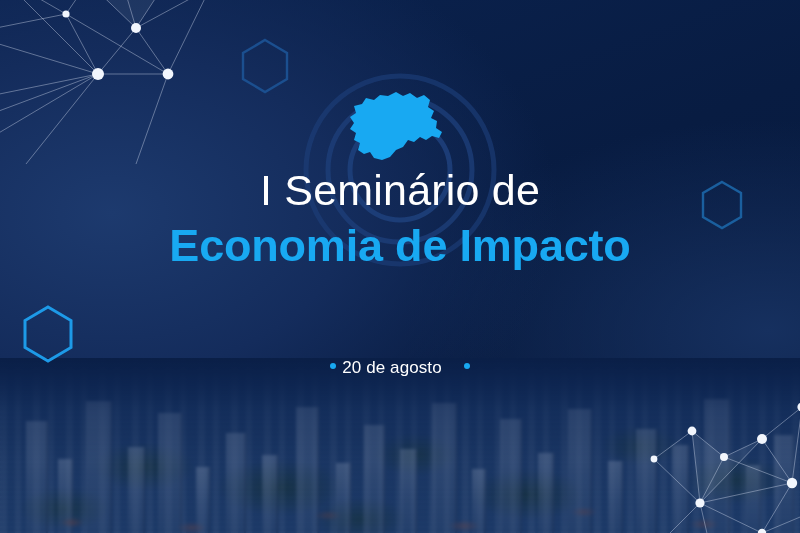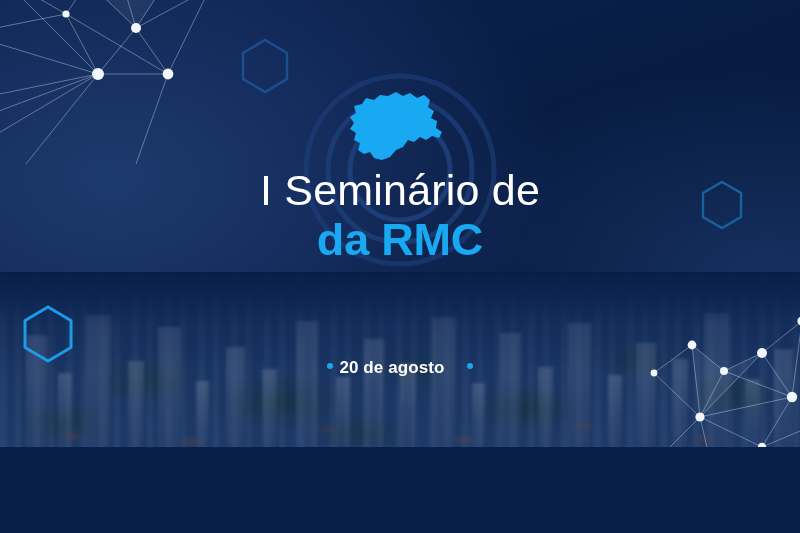--- a/index.html
+++ b/index.html
@@ -8,21 +8,21 @@
     background: #0a1f47;
   }
   body {
     font-family: "Liberation Sans", sans-serif;
   }
 
   
   #banner {
     position: relative;
     width: 800px;
-    height: 447px;
+    height: 533px;
     overflow: hidden;
     background: #0a1f47;
   }
 
   
   .bg-base {
     position: absolute;
     inset: 0;
     background:
       radial-gradient(ellipse 620px 420px at 14% 40%, #1d3a6e 0%, #142c5c 38%, rgba(10,31,71,0) 72%),
@@ -189,21 +189,21 @@
     align-items: baseline;
     gap: 22px;
     white-space: nowrap;
   }
   .detail-item {
     display: inline-flex;
     align-items: baseline;
     gap: 6px;
     color: #ffffff;
     font-size: 17px;
-    font-weight: 700;
+    font-weight: 400;
     letter-spacing: .1px;
   }
   .bullet {
     flex: none;
     width: 6px;
     height: 6px;
     border-radius: 50%;
     background: #18a9f2;
     transform: translateY(-4px);
   }
@@ -362,21 +362,21 @@
       <path fill="#18a9f2" d="M118,34 L126,30 L133,34 L140,31 L147,36 L154,33 L160,38 L158,45
                L164,49 L161,56 L167,59 L166,66 L172,70 L169,76 L162,74 L156,78
                L150,75 L144,80 L138,78 L133,85 L126,88 L120,95 L112,98 L104,96
                L100,90 L94,92 L88,88 L90,81 L84,78 L86,71 L80,67 L84,61 L80,55
                L86,51 L84,44 L92,42 L96,36 L104,38 L110,33 Z"></path>
     </svg>
   </div>
 
   <div class="headline">
     <p class="line-1">I Seminário de</p>
-    <p class="line-3">da RMC</p>
+    <p class="line-2">Economia de Impacto</p>
   </div>
 
   <div class="details">
     <span class="detail-item">
       <span class="bullet"></span>
       <span class="detail-text">20 de agosto</span>
     </span>
     <span class="detail-item">
       <span class="bullet"></span>
     </span>

